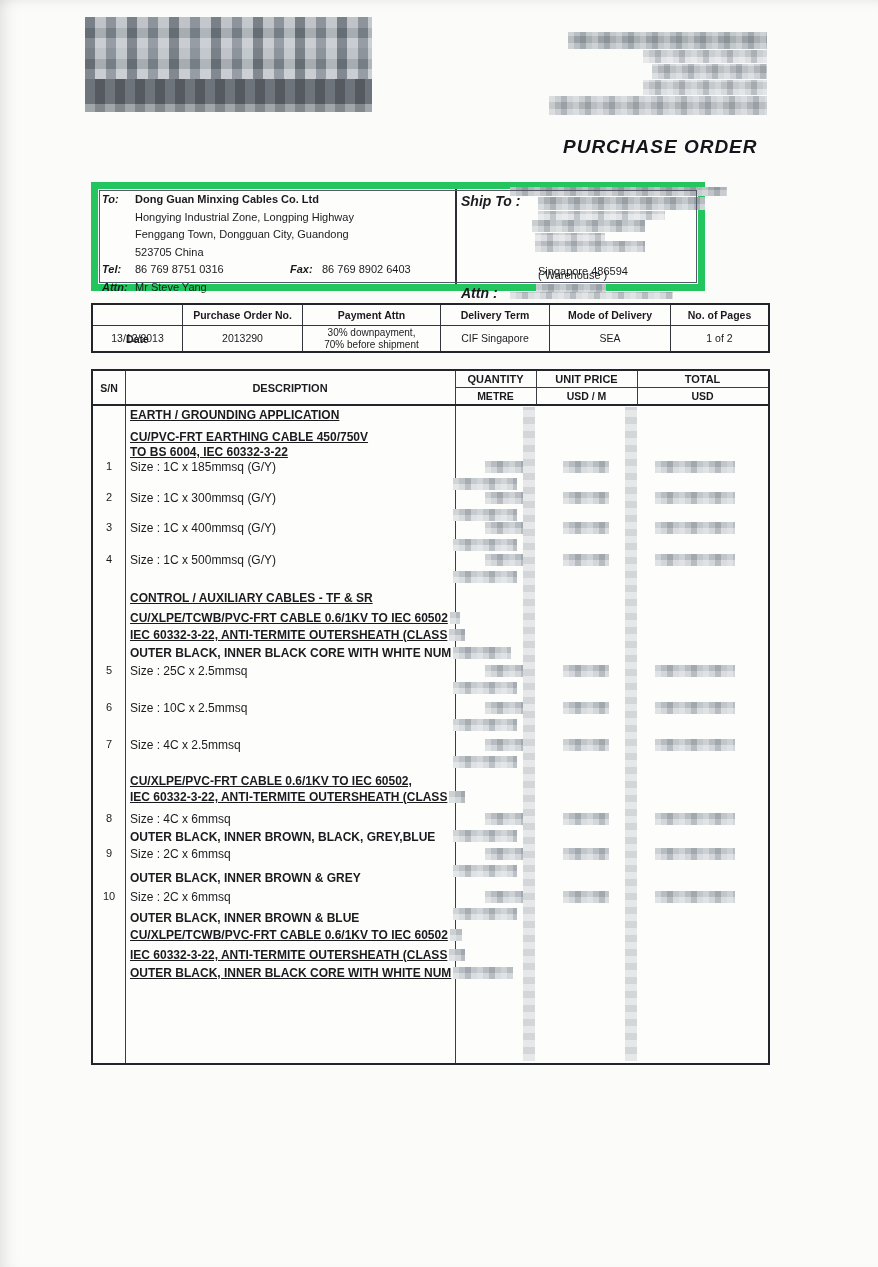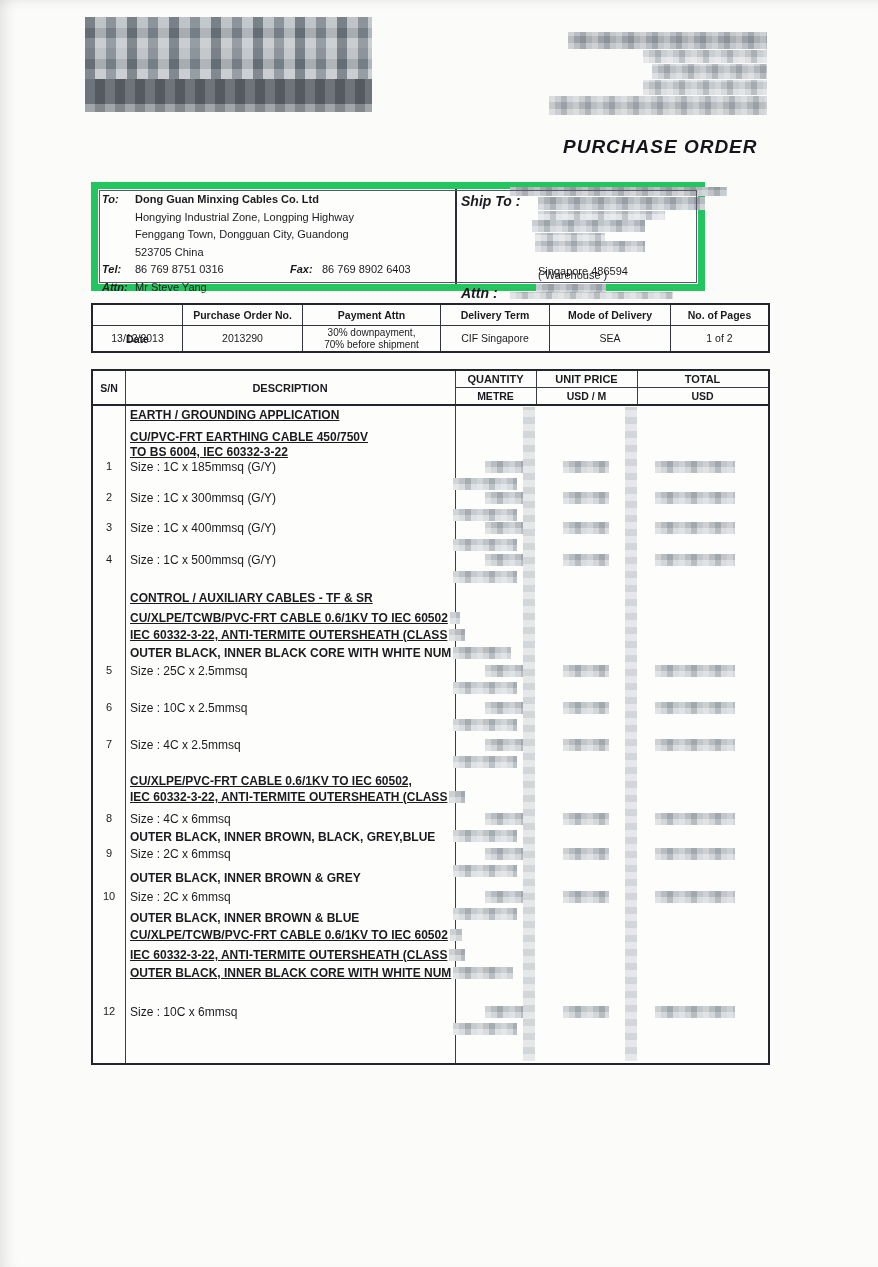--- a/index.html
+++ b/index.html
@@ -395,31 +395,17 @@
             <div class="c-desc"><span class="dtext">CU/XLPE/TCWB/PVC-FRT CABLE 0.6/1KV TO IEC 60502</span><span class="tail px" style="width: 12px;"></span></div>
           </div>
           <div class="irow heading" style="margin-top: 5px;">
             <div class="c-sn"></div>
             <div class="c-desc"><span class="dtext">IEC 60332-3-22, ANTI-TERMITE OUTERSHEATH (CLASS</span><span class="tail px" style="width: 16px;"></span></div>
           </div>
           <div class="irow heading" style="margin-top: 3px;">
             <div class="c-sn"></div>
             <div class="c-desc"><span class="dtext">OUTER BLACK, INNER BLACK CORE WITH WHITE NUM</span><span class="tail px" style="width: 60px;"></span></div>
           </div>
-          <div class="irow item" style="margin-top: 24px;">
-            <div class="c-sn">12</div>
-            <div class="c-desc"><span class="dtext">Size : 10C x 6mmsq</span></div>
-            <div class="c-qty">
-              <span class="blob qb1 px"></span>
-              <span class="blob qb2 px"></span>
-            </div>
-            <div class="c-price">
-              <span class="blob pb px"></span>
-            </div>
-            <div class="c-total">
-              <span class="blob tb px"></span>
-            </div>
-          </div>
         </div>
     </div>
   </div>
 
 </div>
 
 </body></html>

